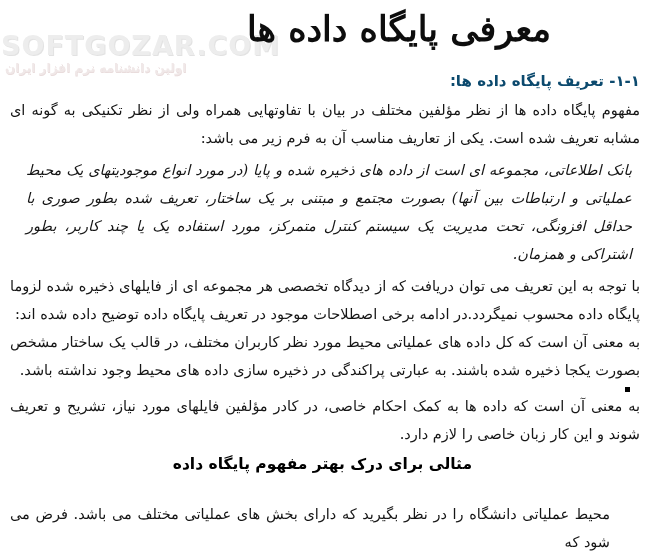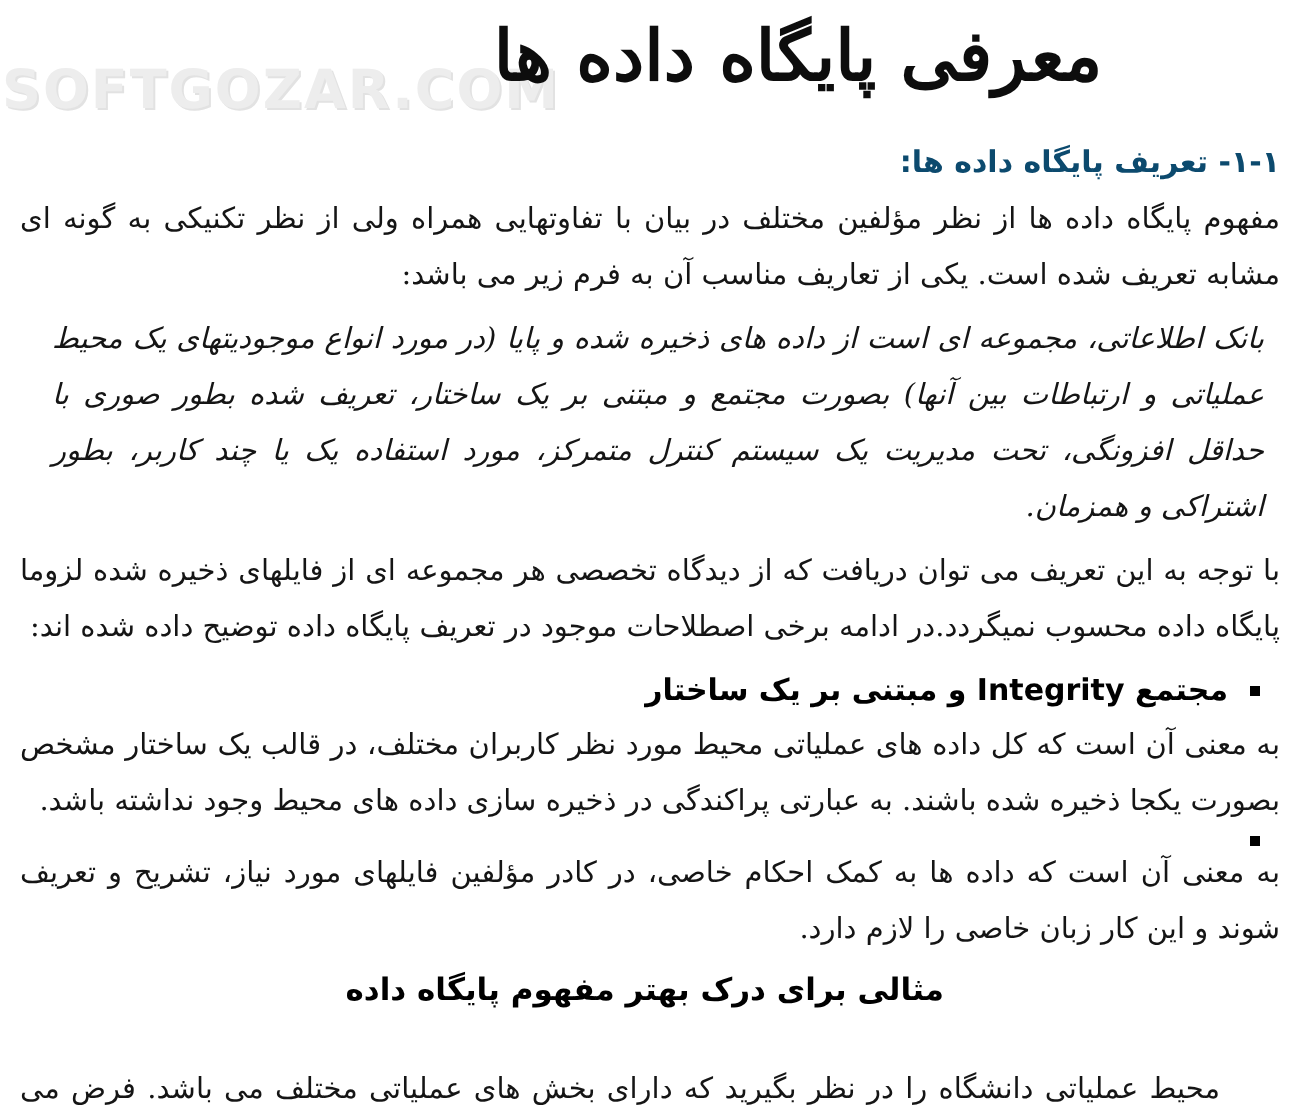--- a/index.html
+++ b/index.html
@@ -128,37 +128,34 @@
     text-align: justify;
     text-align-last: right;
     flex: 1 1 auto;
   }
 </style>
 </head>
 <body>
 
 <div class="watermark">
   <div class="wm-brand">SOFTGOZAR.COM</div>
+  <div class="wm-tagline">اولین دانشنامه نرم افزار ایران</div>
 </div>
 
 <h1 class="doc-title">معرفی پایگاه داده ها</h1>
 
 <h2 class="sec-heading">۱-۱- تعریف پایگاه داده ها:</h2>
 
 <p class="body-par">مفهوم پایگاه داده ها از نظر مؤلفین مختلف در بیان با تفاوتهایی همراه ولی از نظر تکنیکی به گونه ای مشابه تعریف شده است. یکی از تعاریف مناسب آن به فرم زیر می باشد:</p>
 
 <p class="definition">بانک اطلاعاتی، مجموعه ای است از داده های ذخیره شده و پایا (در مورد انواع موجودیتهای یک محیط عملیاتی و ارتباطات بین آنها) بصورت مجتمع و مبتنی بر یک ساختار، تعریف شده بطور صوری با حداقل افزونگی، تحت مدیریت یک سیستم کنترل متمرکز، مورد استفاده یک یا چند کاربر، بطور اشتراکی و همزمان.</p>
 
 <p class="body-par">با توجه به این تعریف می توان دریافت که از دیدگاه تخصصی هر مجموعه ای از فایلهای ذخیره شده لزوما پایگاه داده محسوب نمیگردد.در ادامه برخی اصطلاحات موجود در تعریف پایگاه داده توضیح داده شده اند:</p>
 
 <div>
-  <div class="term-head">
-    <span class="bullet-filled-square"></span>
-    <span>مجتمع Integrity و مبتنی بر یک ساختار</span>
-  </div>
   <p class="body-par term-body">به معنی آن است که کل داده های عملیاتی محیط مورد نظر کاربران مختلف، در قالب یک ساختار مشخص بصورت یکجا ذخیره شده باشند. به عبارتی پراکندگی در ذخیره سازی داده های محیط وجود نداشته باشد.</p>
 </div>
 
 <div>
   <div class="term-head">
     <span class="bullet-filled-square"></span>
   </div>
   <p class="body-par term-body">به معنی آن است که داده ها به کمک احکام خاصی، در کادر مؤلفین فایلهای مورد نیاز، تشریح و تعریف شوند و این کار زبان خاصی را لازم دارد.</p>
 </div>
 

